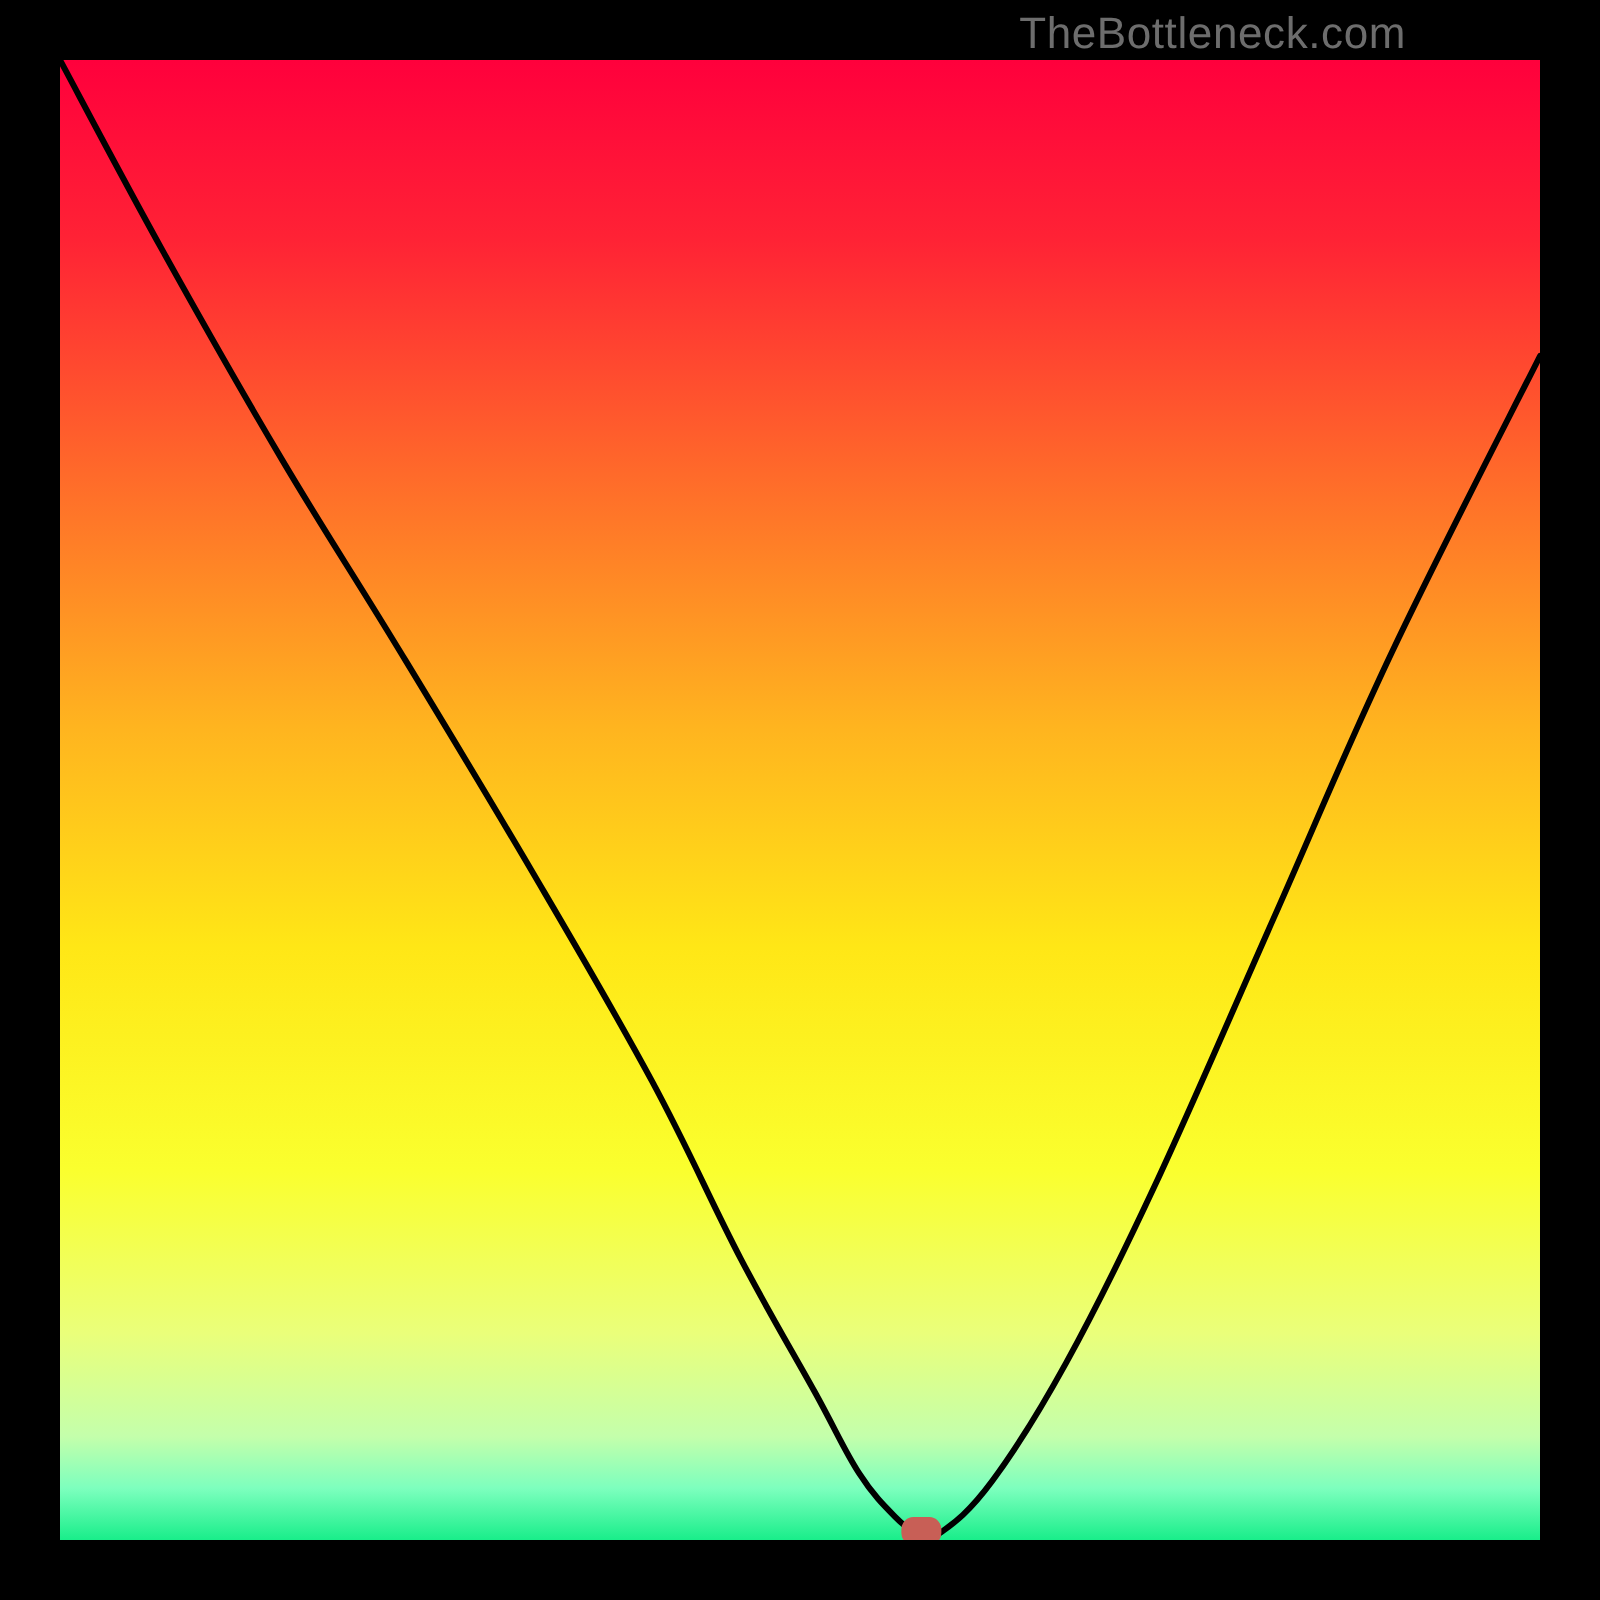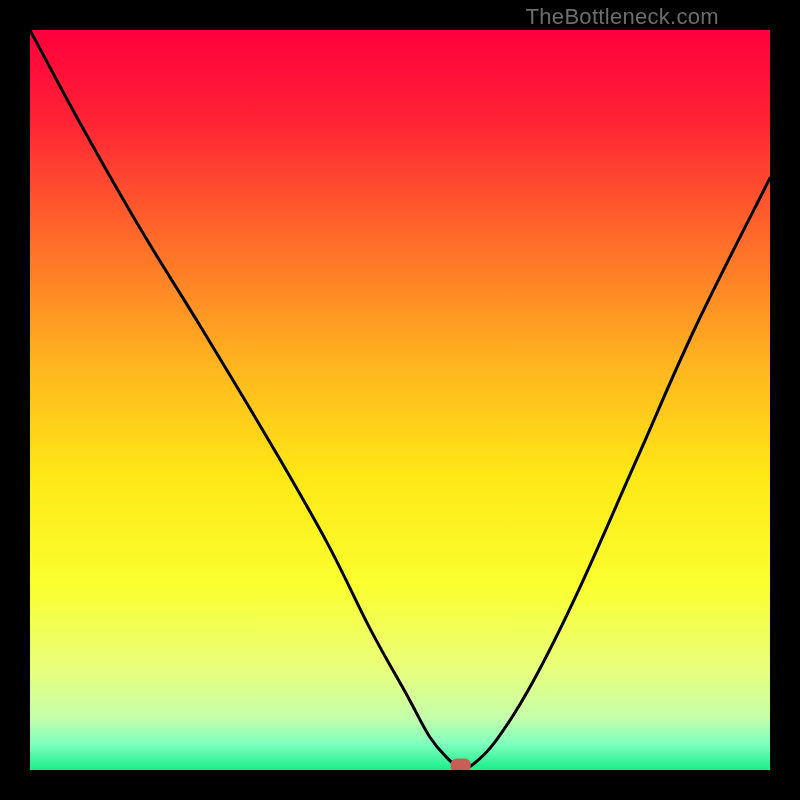--- a/index.html
+++ b/index.html
@@ -9,21 +9,20 @@
     height: 800px;
     background: #000;
     overflow: hidden;
     font-family: Arial, Helvetica, sans-serif;
   }
   .frame {
     position: relative;
     width: 717px;
     height: 800px;
     background: #000;
-    padding-left: 16px;
   }
   .watermark {
     position: absolute;
     top: 4px;
     right: 14px;
     color: #6d6d6d;
     font-size: 22px;
     font-weight: 500;
     letter-spacing: 0.3px;
     z-index: 20;

